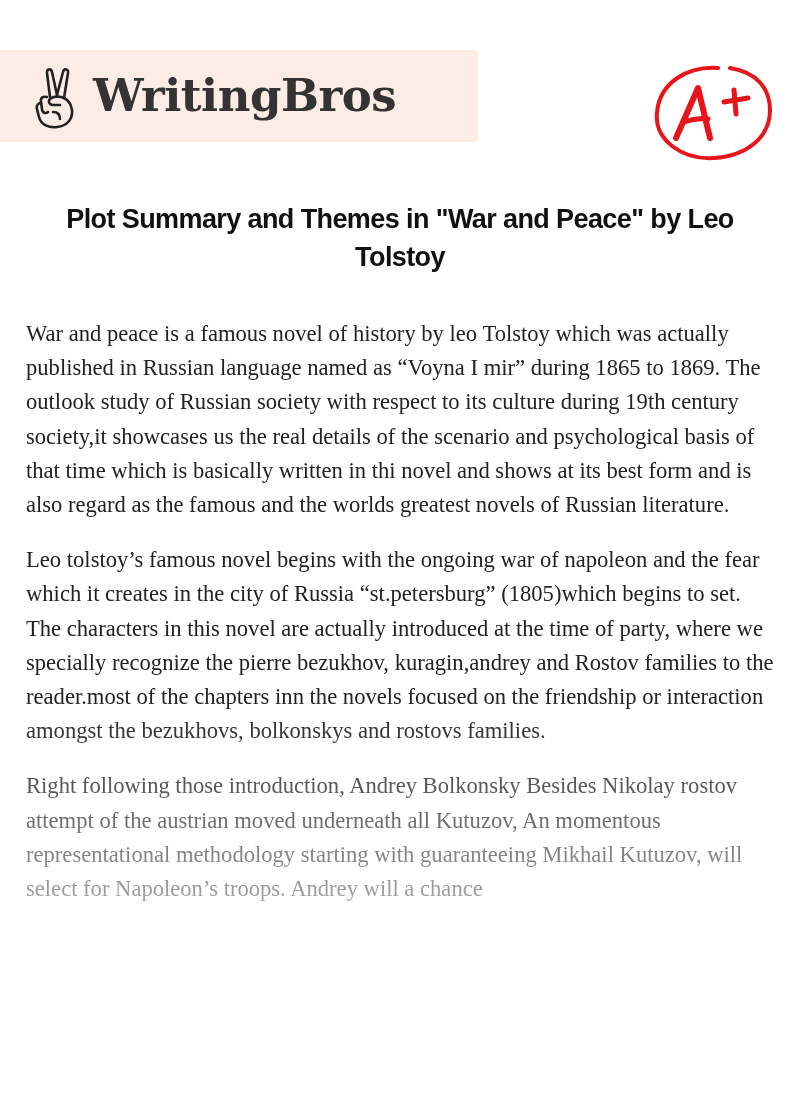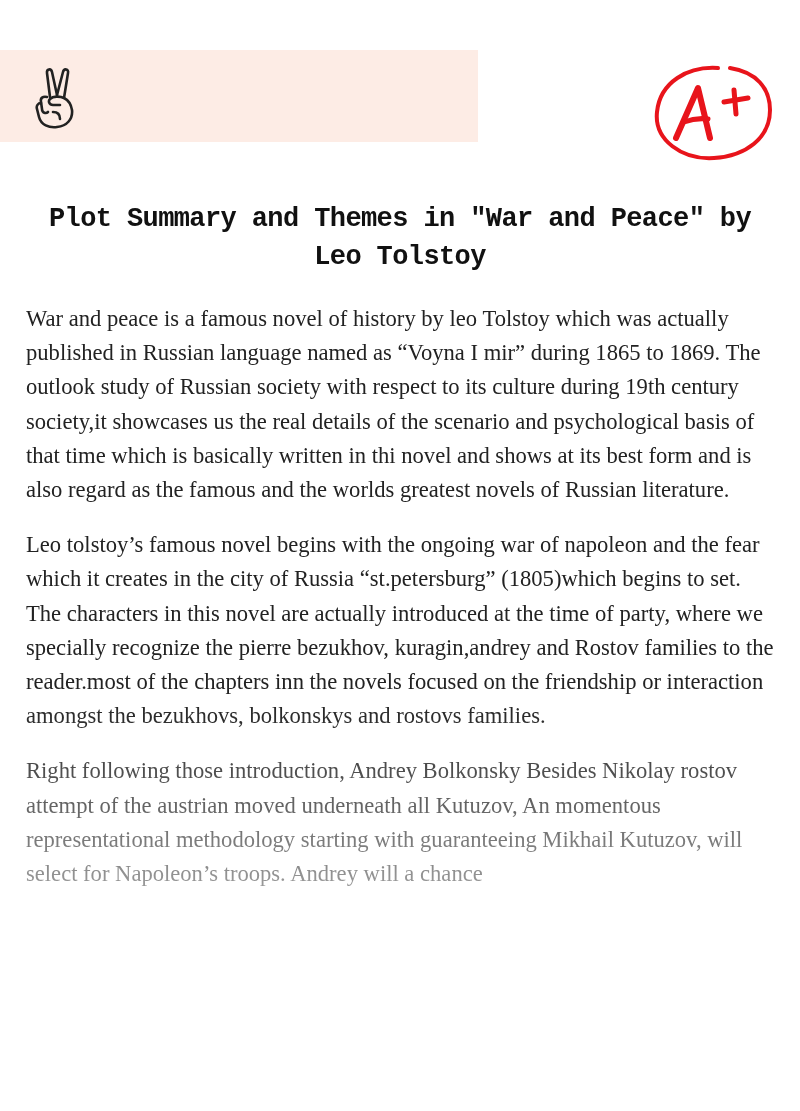--- a/index.html
+++ b/index.html
@@ -17,49 +17,50 @@
       font-family: "DejaVu Serif", "Liberation Serif", serif;
       font-weight: bold; font-size: 45px; letter-spacing: -0.5px; color: #333333;
       line-height: 60px;
     }
 
     .grade-badge { position: absolute; left: 648px; top: 64px; width: 128px; height: 100px; }
 
     .page-title {
       position: absolute; left: 20px; top: 200px; width: 760px;
       text-align: center;
-      font-family: Liberation Mono, monospace;
+      font-family: Liberation Sans, sans-serif;
       font-size: 27px; font-weight: 600; line-height: 38px; color: #111111;
       letter-spacing: -0.6px;
     }
 
     .article {
       position: absolute; left: 26px; top: 302px; width: 752px;
       font-family: "Liberation Serif", "DejaVu Serif", serif;
       font-size: 22.6px; line-height: 34.2px; color: #222222;
     }
-    .article p { margin-bottom: 21px; }
+    .article p { margin-bottom: 21px; margin-top: 15px; }
     .article p.heading { margin-bottom: 21px; }
     .fade-mask {
       position: absolute; left: 0; top: 700px; width: 800px; height: 411px;
       background: linear-gradient(to bottom, rgba(255,255,255,0) 0%, rgba(255,255,255,0.35) 30%, rgba(255,255,255,0.75) 62%, rgba(255,255,255,0.97) 80%, #ffffff 100%);
       pointer-events: none;
     }
   </style>
 </head>
 <body>
 
 <div class="logo-bar">
   <svg class="logo-hand" viewBox="0 0 50 62" fill="none" stroke="#222" stroke-width="2.6" stroke-linecap="round" stroke-linejoin="round">
     <path d="M17 30 L14 6 C13.5 2 18 1 19 5 L24 28"></path>
     <path d="M24 28 L30 5 C31 1 36 2 35 6 L31 31"></path>
     <path d="M14 30 C10 29 7 31 8 35 L9 42 C9 46 13 47 15 45"></path>
     <path d="M8 36 C5 36 3 39 4 42 L6 50 C8 58 16 61 24 60 C34 59 40 52 39 43 C38 37 35 33 31 31 C27 29 20 29 17 32 C15 34 16 38 20 38 L27 38"></path>
     <path d="M20 45 C24 45 27 47 27 52"></path>
   </svg>
+  <span class="logo-text">WritingBros</span>
 </div>
 
 <svg class="grade-badge" viewBox="0 0 128 100" fill="none" stroke="#e8141b" stroke-linecap="round" stroke-linejoin="round">
   <path d="M70 4 C40 2 12 18 9 48 C6 76 34 96 66 94 C98 92 122 74 122 46 C122 24 108 8 82 4" stroke-width="4"></path>
   <path d="M28 74 L50 24 L62 74" stroke-width="6"></path>
   <path d="M36 58 C44 55 52 54 60 55" stroke-width="5"></path>
   <path d="M86 26 L88 50" stroke-width="5"></path>
   <path d="M76 38 L100 34" stroke-width="5"></path>
 </svg>
 

